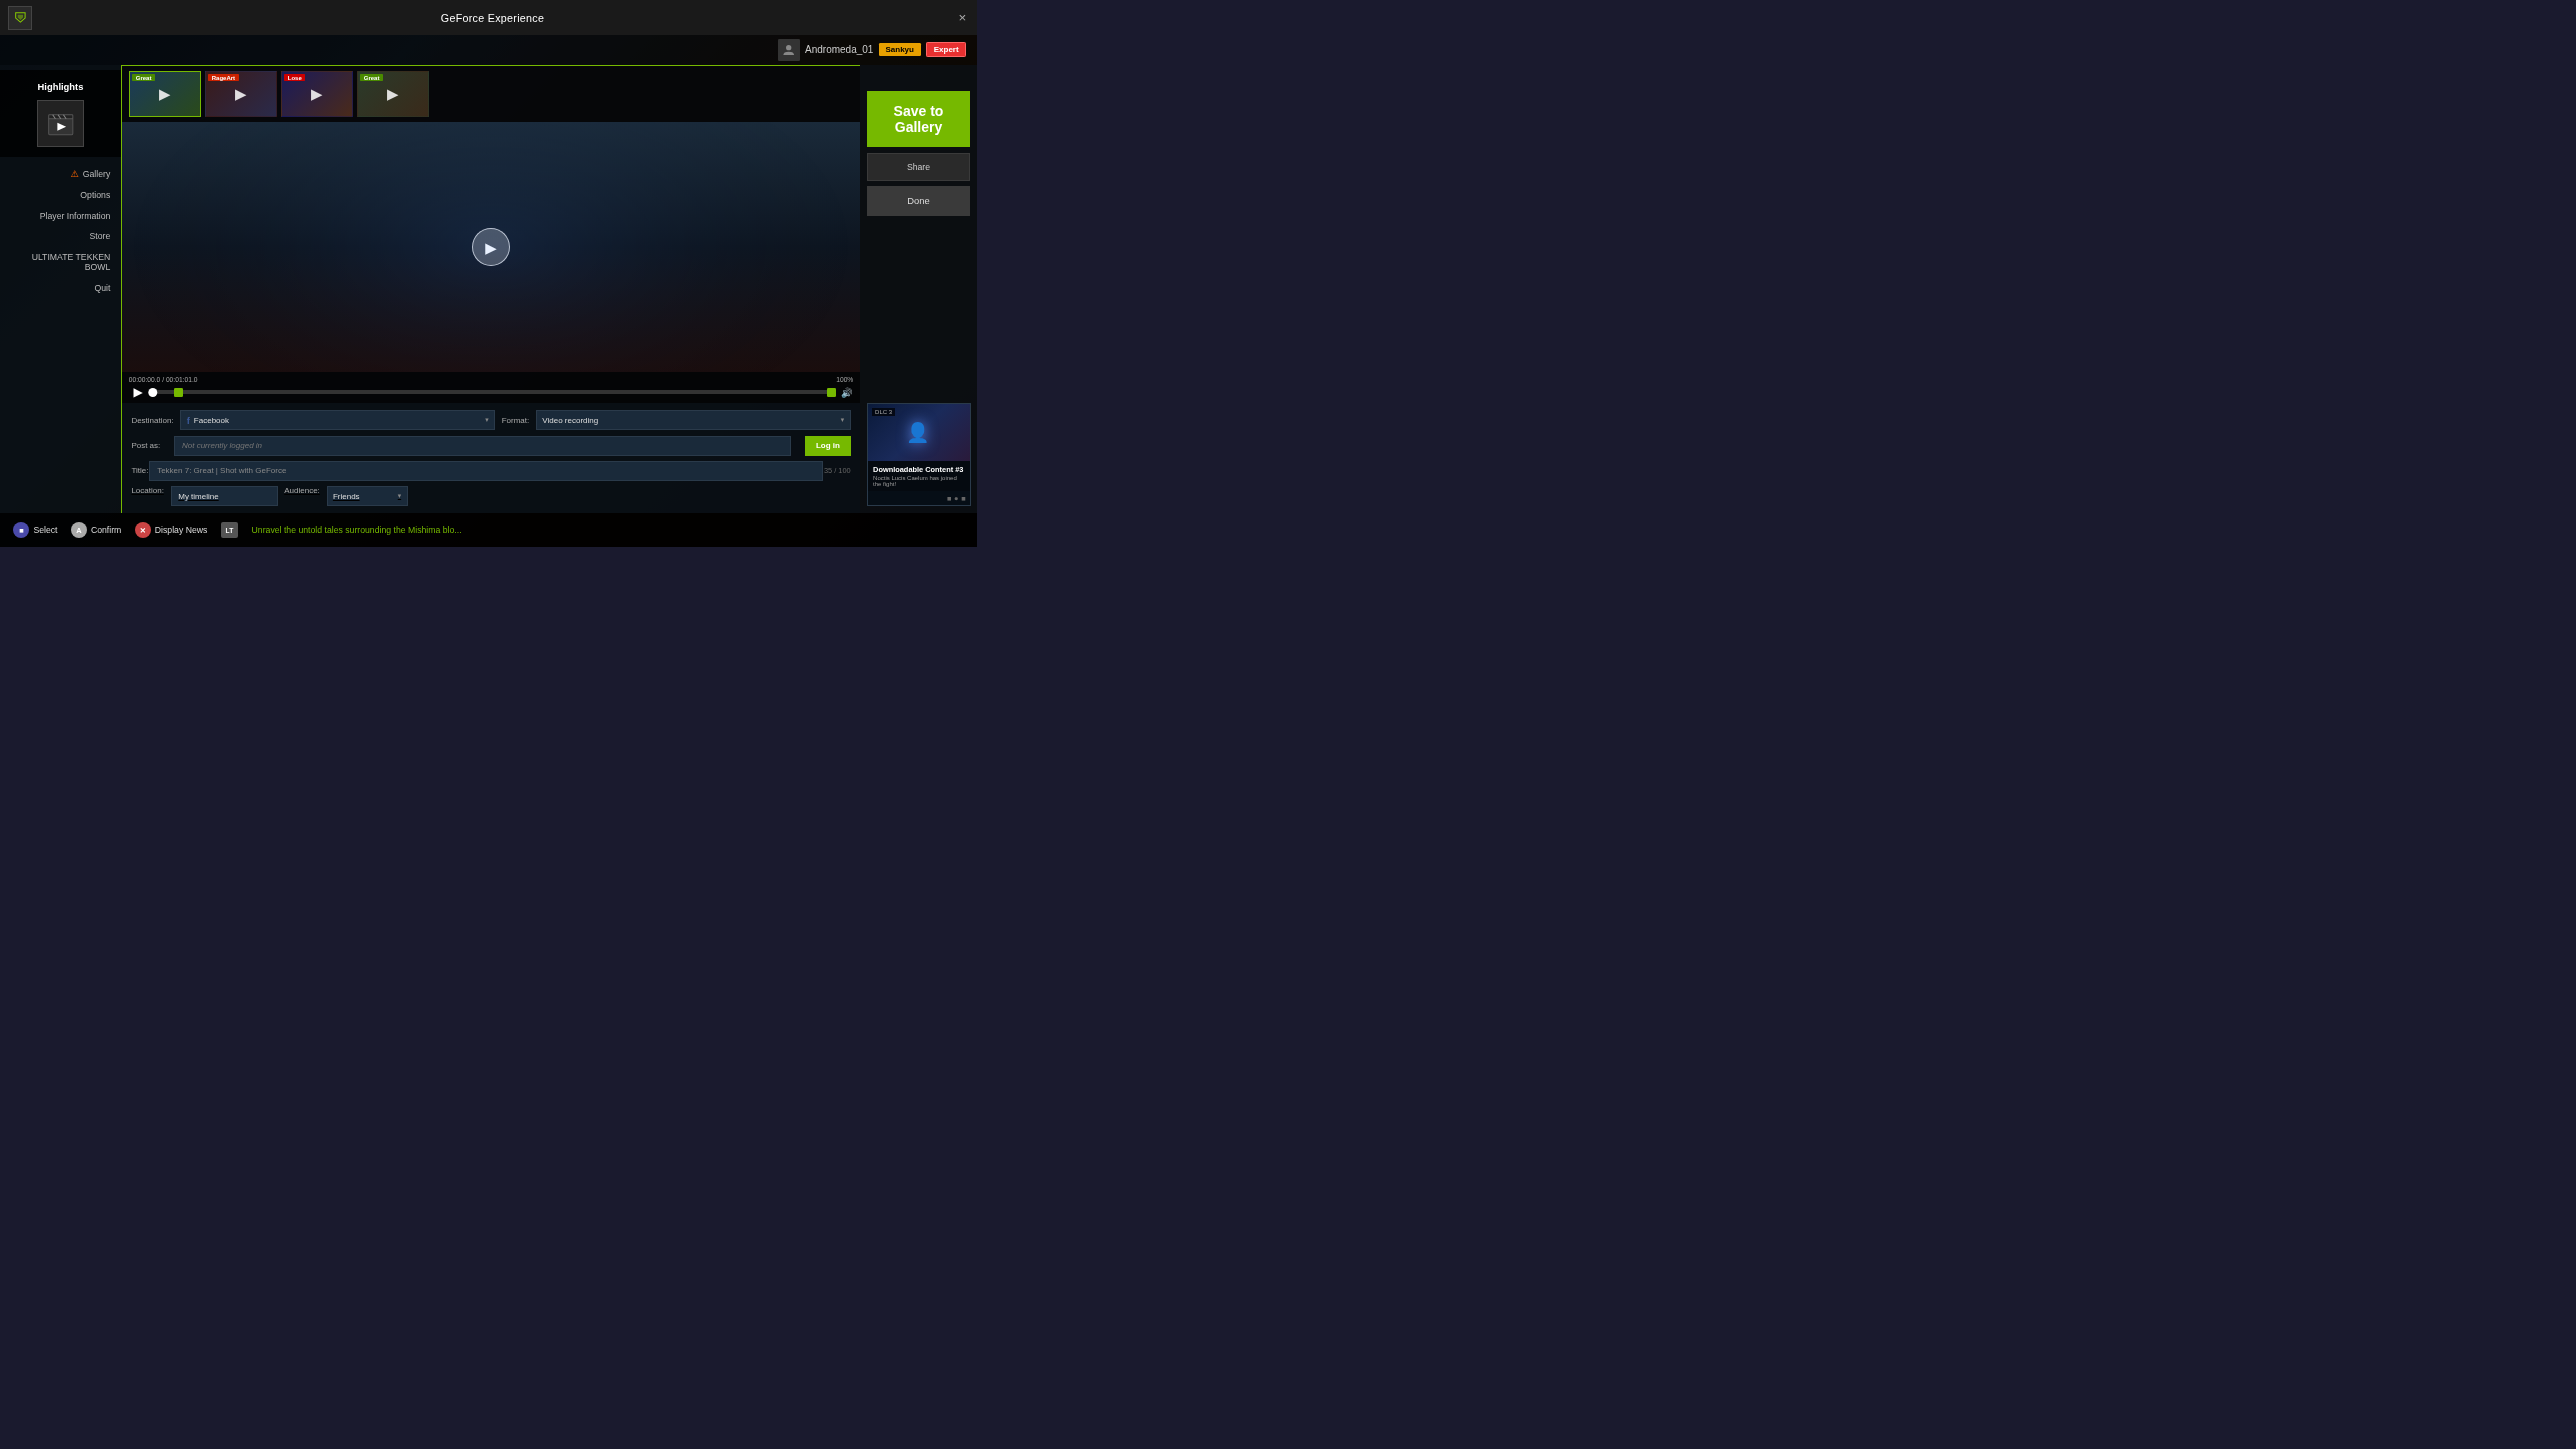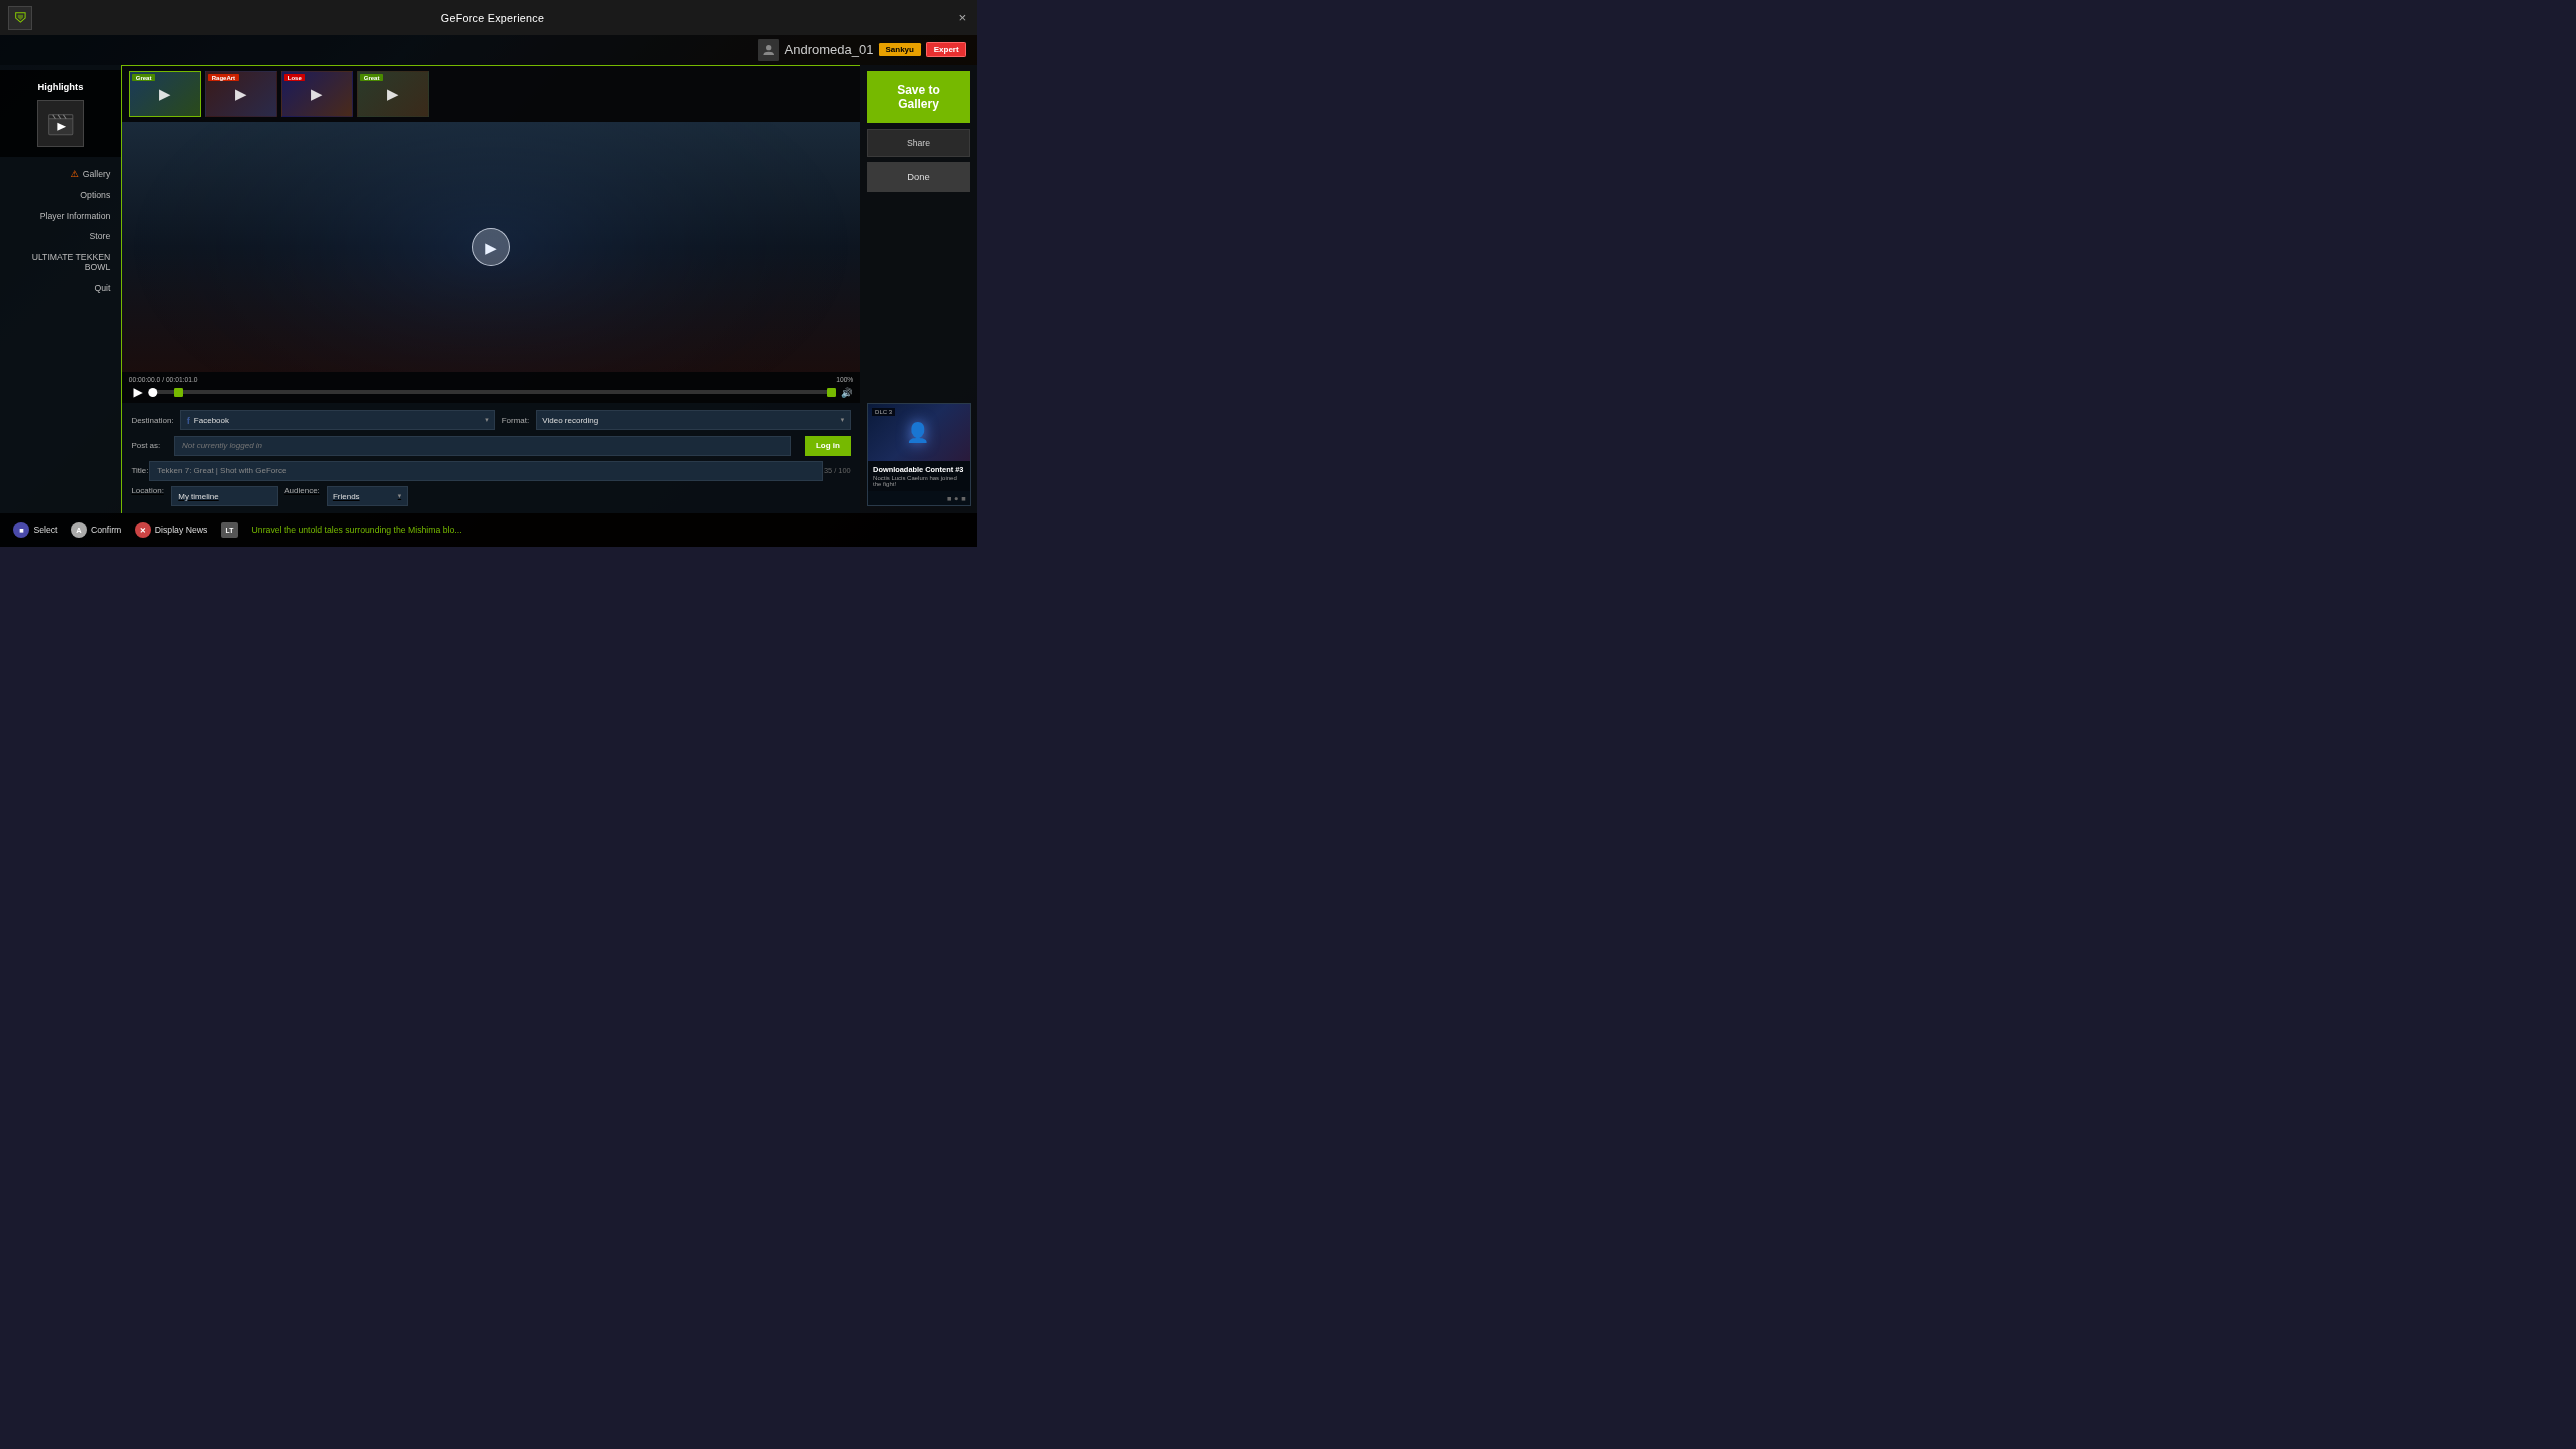--- a/index.html
+++ b/index.html
@@ -89,21 +89,21 @@
     }
     .topbar-user-icon {
       width: 21.5px; height: 21.5px;
       background: #333;
       border-radius: 1.3px;
       display: flex; align-items: center; justify-content: center;
       color: #aaa; font-size: 9.4px;
     }
     .topbar-username {
       color: #ccc;
-      font-size: 13px;
+      font-size: 10px;
     }
     .topbar-badge-sankyu {
       background: #e8a000;
       color: #000;
       font-weight: bold;
       font-size: 8px;
       padding: 2px 6.7px;
       border-radius: 1.3px;
     }
     .topbar-badge-expert {
@@ -434,25 +434,26 @@
       display: flex;
       flex-direction: column;
       background: rgba(10,15,20,0.85);
       padding: 6.7px;
       gap: 5.4px;
     }
     .btn-save {
       background: #76b900;
       color: #fff;
       font-weight: bold;
-      font-size: 12px;
+      font-size: 14px;
       padding: 12px 17px;
       text-align: center;
       cursor: pointer;
       border: none;
+      margin-top: 20px;
     }
     .btn-share {
       background: #2a2a2a;
       color: #ccc;
       font-size: 8.7px;
       padding: 8px 6.7px;
       text-align: center;
       cursor: pointer;
       border: 0.7px solid #3a3a3a;
     }

